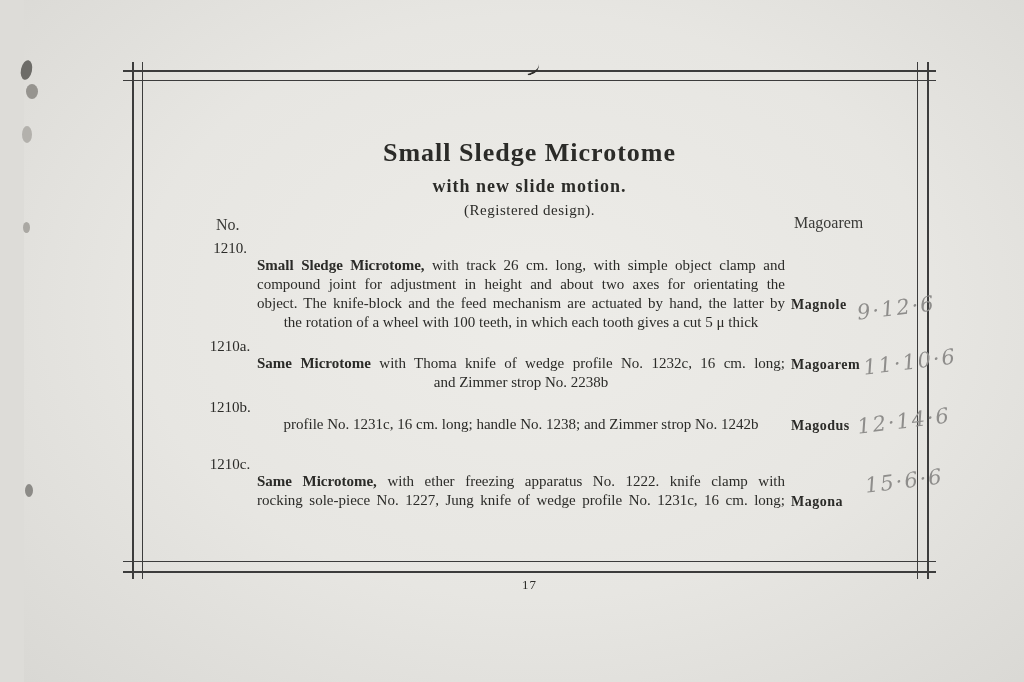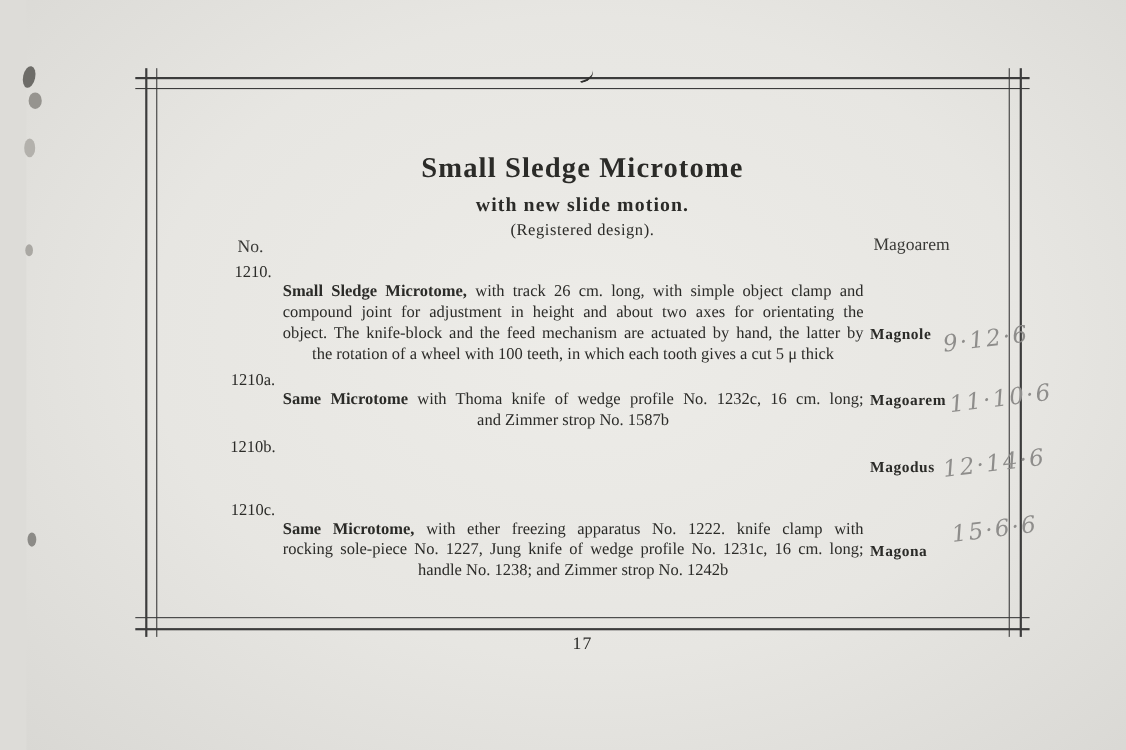--- a/index.html
+++ b/index.html
@@ -71,21 +71,21 @@
     position:absolute;white-space:nowrap;
     font-family:"DejaVu Serif",serif;font-style:italic;
     font-size:21px;color:#8e8d8b;letter-spacing:2px;
     transform:rotate(-7deg);
   }
   .e0 .entry-price{left:652px;bottom:-3px;}
   .e1 .entry-price{left:658px;bottom:3px;}
   .e2 .entry-price{left:652px;bottom:5px;}
   .e3 .entry-price{left:660px;bottom:21px;}
   
-  .pageno{position:absolute;left:108px;top:577px;width:795px;text-align:center;font-size:16px;letter-spacing:1px;}
+  .pageno{position:absolute;left:108px;top:577px;width:795px;text-align:center;font-size:13px;letter-spacing:1px;}
 </style>
 </head>
 <body>
 
 <div class="sheet">
 
   <div class="smudge sm1"></div>
   <div class="smudge sm2"></div>
   <div class="smudge sm3"></div>
   <div class="smudge sm4"></div>
@@ -119,40 +119,40 @@
       <div class="line">the rotation of a wheel with 100 teeth, in which each tooth gives a cut 5 μ thick</div>
     </div>
     <div class="entry-code">Magnole</div>
     <div class="entry-price">9·12·6</div>
   </div>
 
   <div class="entry e1">
     <div class="entry-no">1210a.</div>
     <div class="entry-desc">
       <div class="line jl"><span class="lead">Same Microtome</span> <span>with Thoma knife of wedge profile No. 1232c, 16 cm. long;</span></div>
-      <div class="line">and Zimmer strop No. 1587b</div>
+      <div class="line">and Zimmer strop No. 2238b</div>
     </div>
     <div class="entry-code">Magoarem</div>
     <div class="entry-price">11·10·6</div>
   </div>
 
   <div class="entry e2">
     <div class="entry-no">1210b.</div>
     <div class="entry-desc">
+      <div class="line">profile No. 1231c, 16 cm. long; handle No. 1238; and Zimmer strop No. 1242b</div>
     </div>
     <div class="entry-code">Magodus</div>
     <div class="entry-price">12·14·6</div>
   </div>
 
   <div class="entry e3">
     <div class="entry-no">1210c.</div>
     <div class="entry-desc">
       <div class="line jl"><span class="lead">Same Microtome,</span> <span>with ether freezing apparatus No. 1222. knife clamp with</span></div>
       <div class="line jl">rocking sole-piece No. 1227, Jung knife of wedge profile No. 1231c, 16 cm. long;</div>
-      <div class="line">handle No. 1238; and Zimmer strop No. 1242b</div>
     </div>
     <div class="entry-code">Magona</div>
     <div class="entry-price">15·6·6</div>
   </div>
 
   <div class="pageno">17</div>
 
 </div>
 
 </body></html>

